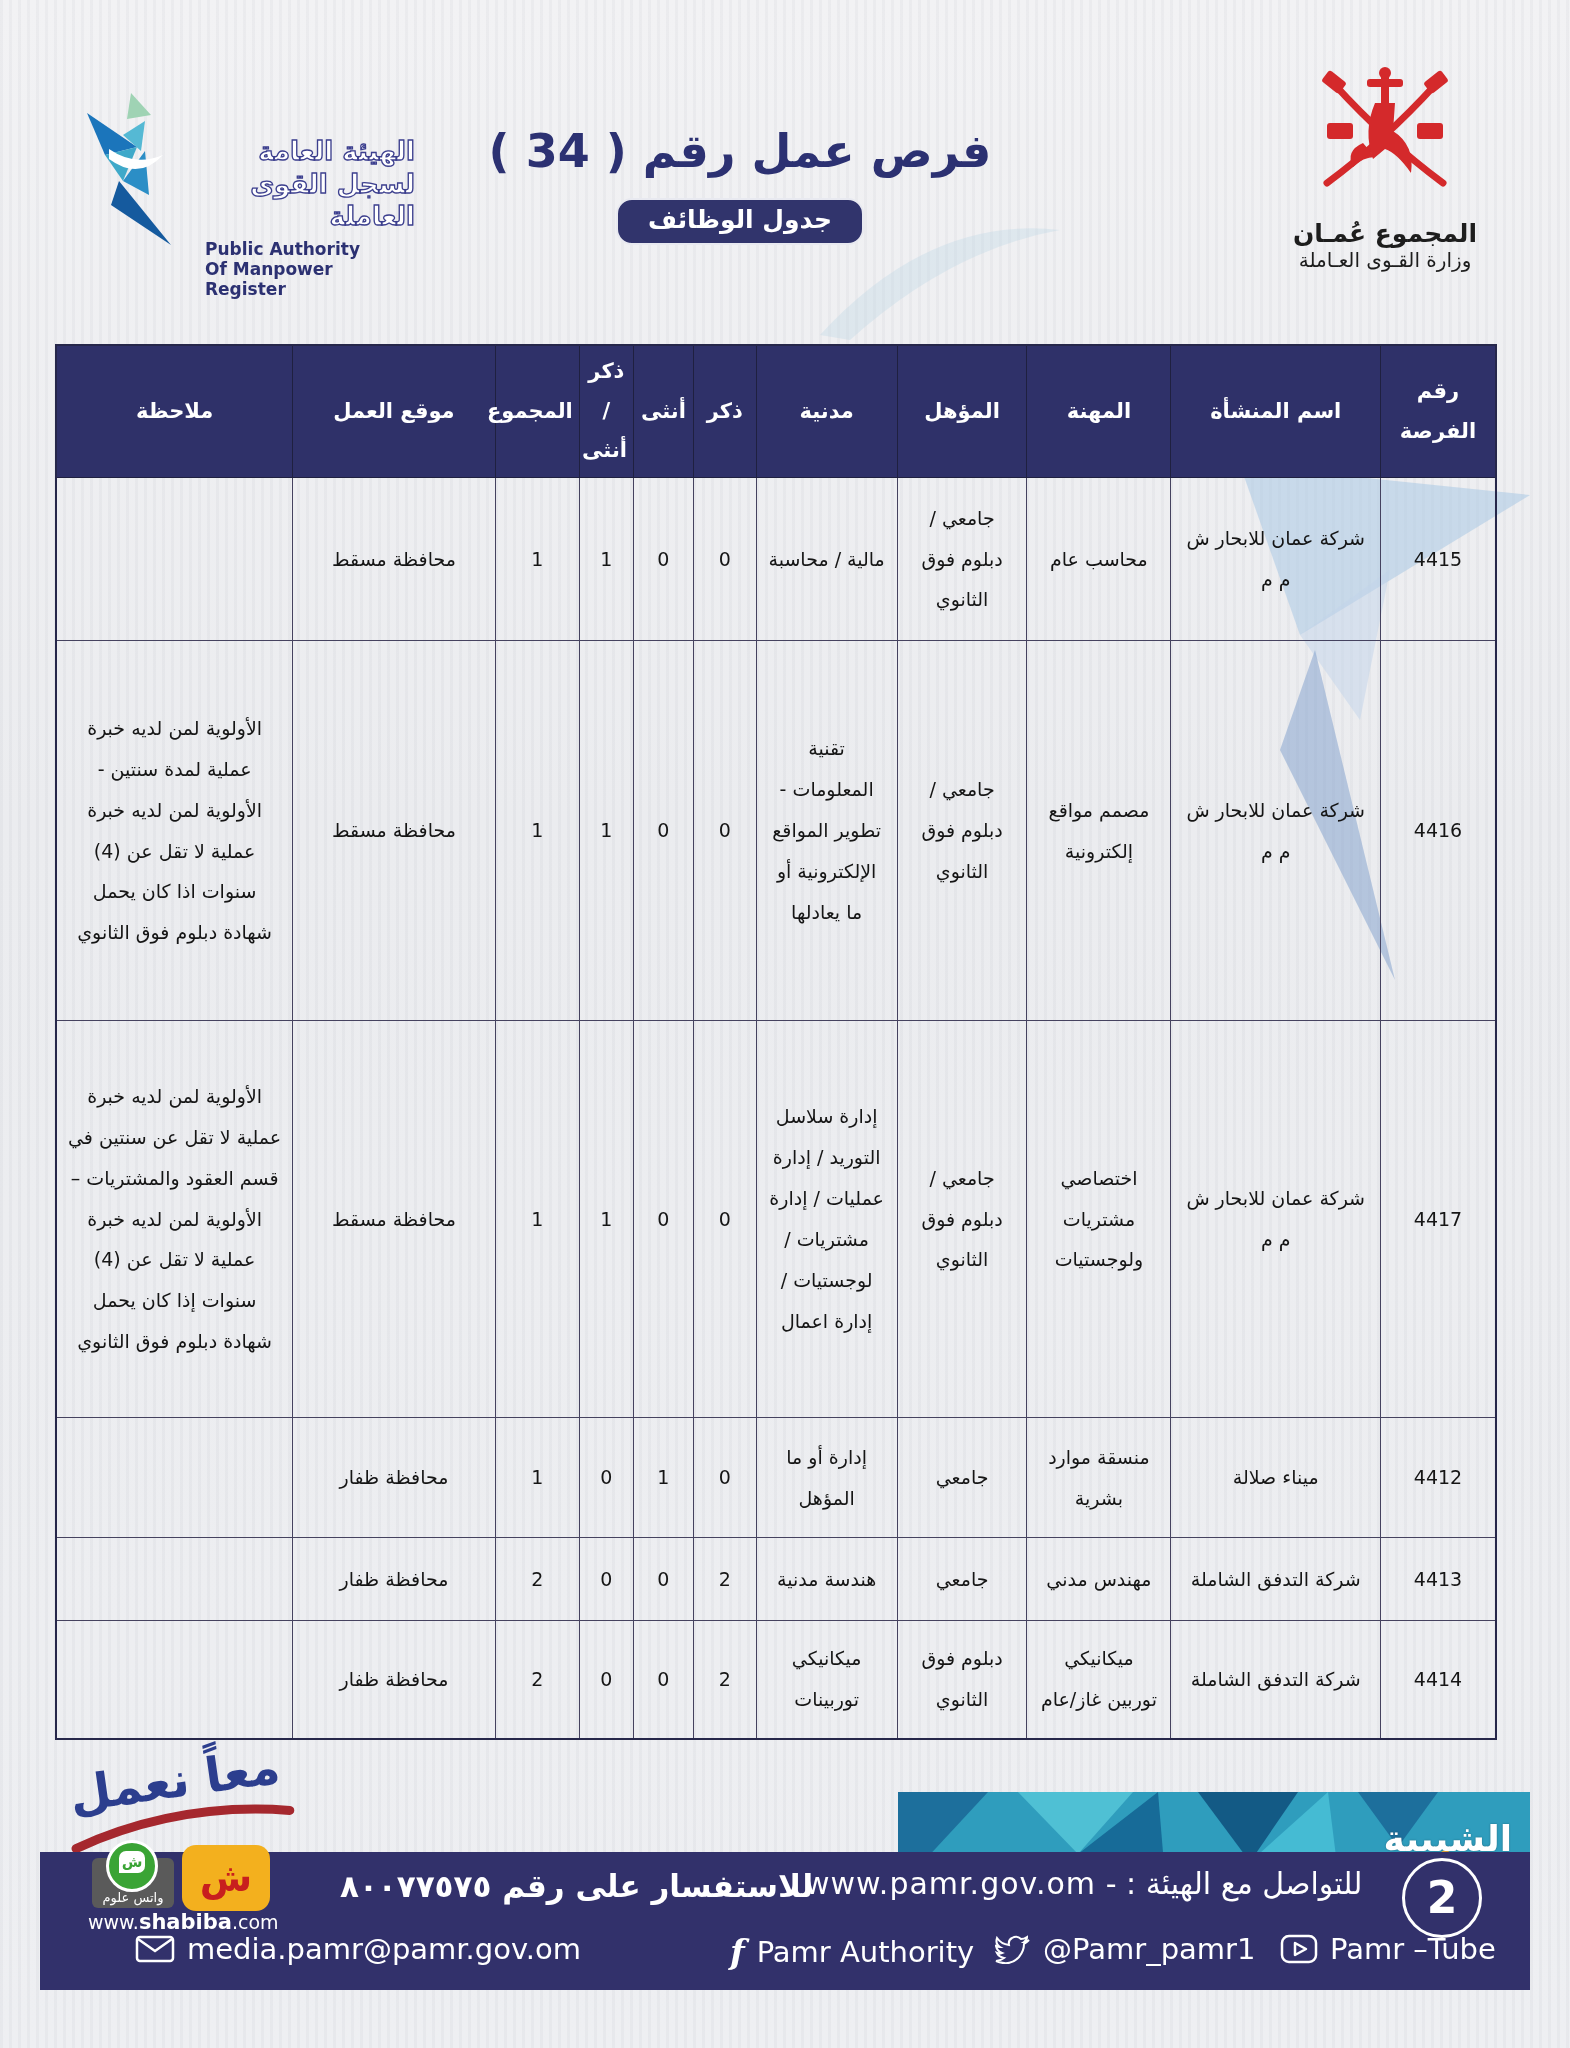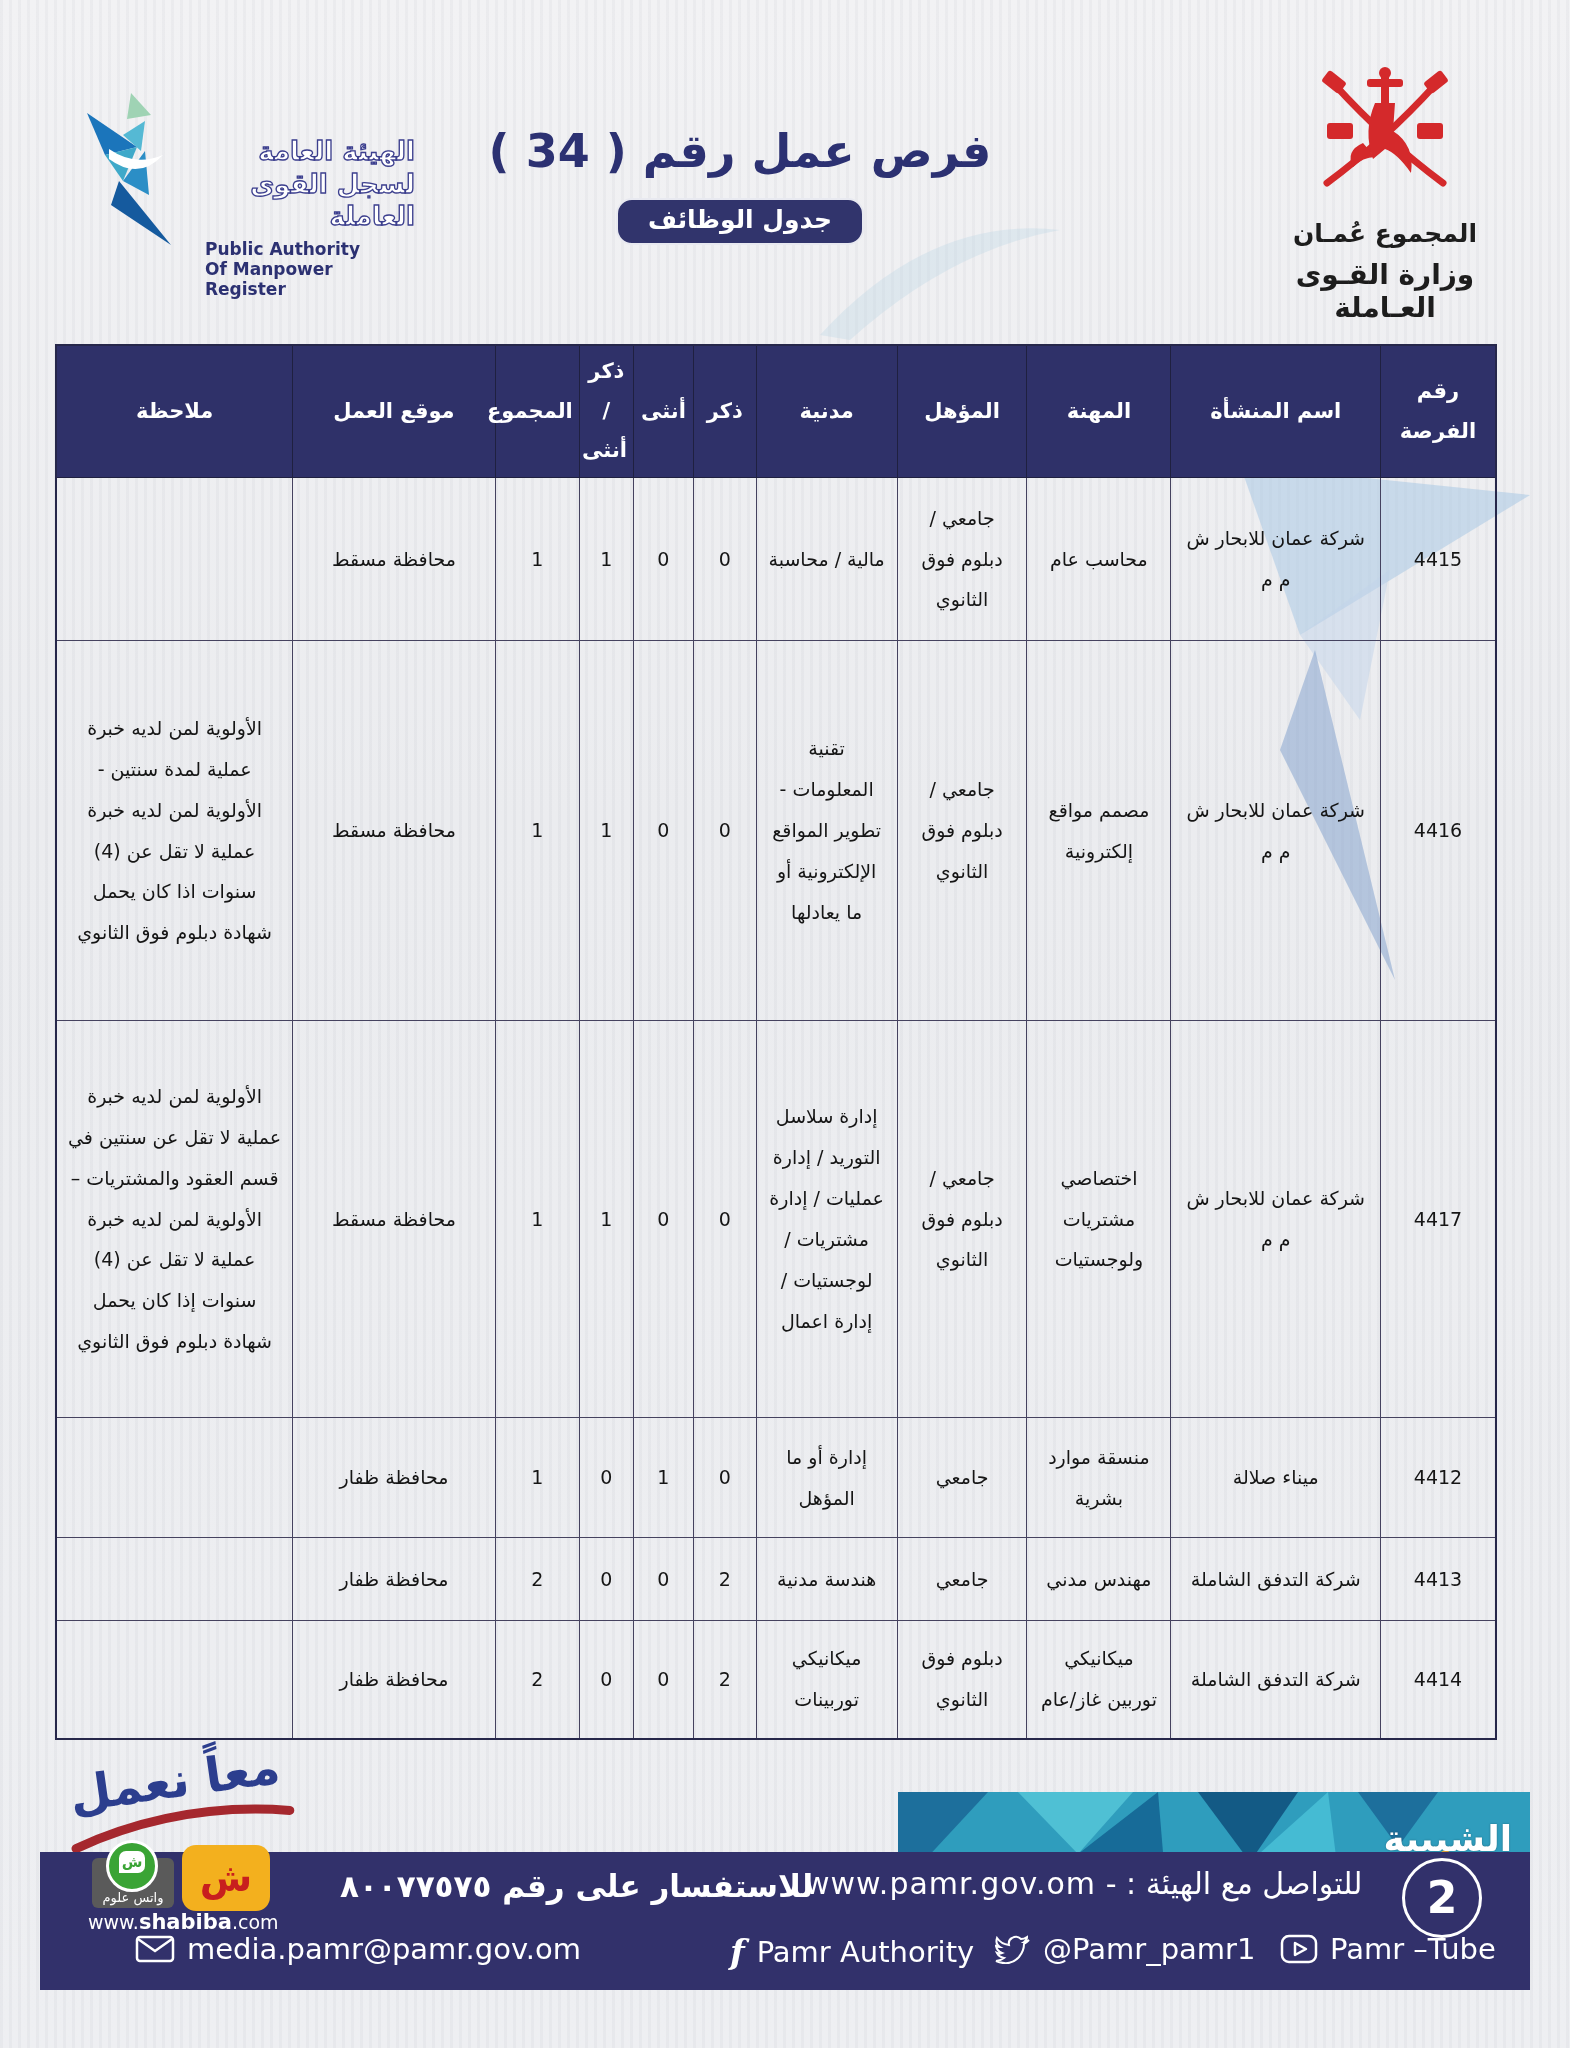--- a/index.html
+++ b/index.html
@@ -14,21 +14,21 @@
   .logo-text{position:absolute;left:130px;top:50px;direction:rtl;text-align:right;width:210px;}
   .logo-ar{font-size:26px;font-weight:bold;color:#ffffff;line-height:1.25;
     -webkit-text-stroke:1.3px #3c3f8e;text-shadow:0 0 1px #3c3f8e;}
   .logo-en{font-size:17px;font-weight:bold;color:#2c3172;line-height:1.2;direction:ltr;text-align:left;margin-top:6px;}
   .title-block{position:absolute;left:420px;top:124px;width:640px;text-align:center;}
   .page-title{font-size:46px;font-weight:bold;color:#2c3172;direction:rtl;}
   .badge{display:inline-block;margin-top:20px;background:#31346c;color:#fff;font-size:25px;
     font-weight:bold;padding:5px 30px 9px 30px;border-radius:16px;border:2px solid #e8e9f0;direction:rtl;}
   .emblem-block{position:absolute;left:1280px;top:65px;width:210px;text-align:center;}
   .emblem-country{font-size:25px;font-weight:bold;color:#1d1d1d;direction:rtl;margin-top:4px;}
-  .emblem-ministry{font-size:28px;font-weight:bold;color:#1d1d1d;direction:rtl;margin-top:10px;}
+  .emblem-ministry{font-size:20px;font-weight:normal;color:#1d1d1d;direction:rtl;margin-top:0;}
   
   .watermark{position:absolute;left:1130px;top:420px;pointer-events:none;}
   .watermark2{position:absolute;left:810px;top:195px;pointer-events:none;}
   
   table.jobs{position:absolute;left:55px;top:332px;width:1442px;border-collapse:collapse;
     table-layout:fixed;direction:rtl;}
   table.jobs th{background:#2f3169;color:#ffffff;font-size:21px;font-weight:bold;
     border:1px solid #1f2040;height:123px;padding:4px 6px;line-height:1.9;}
   table.jobs td{border:1px solid #45425f;font-size:19px;color:#151515;text-align:center;
     vertical-align:middle;padding:6px 10px;line-height:2.15;background:transparent;}

